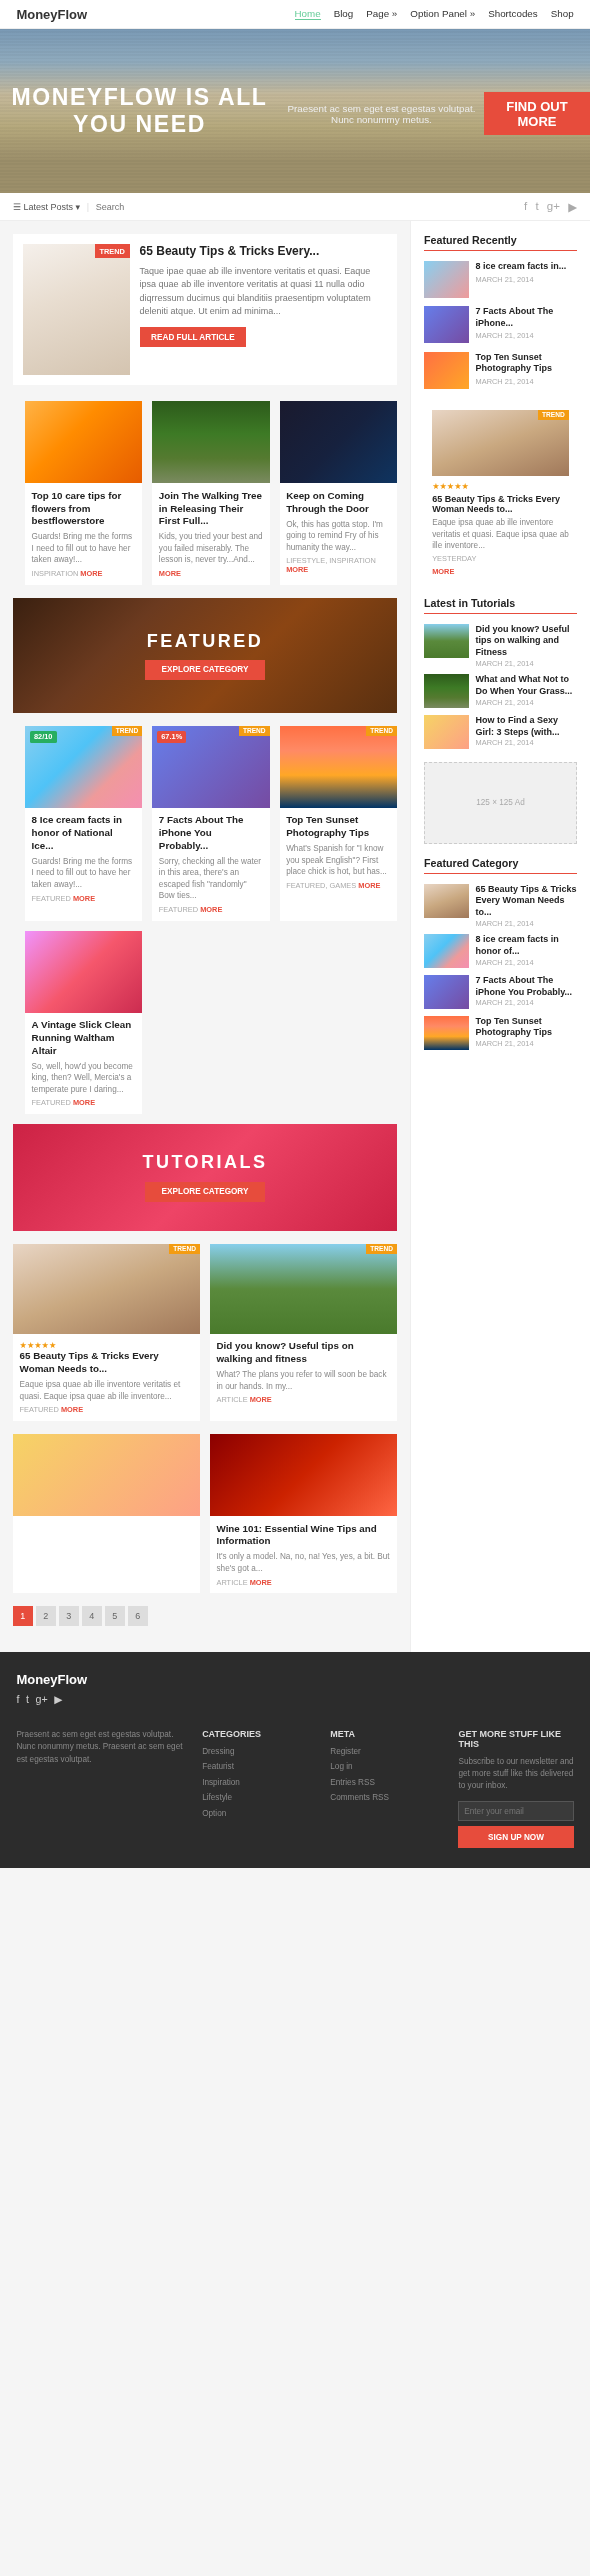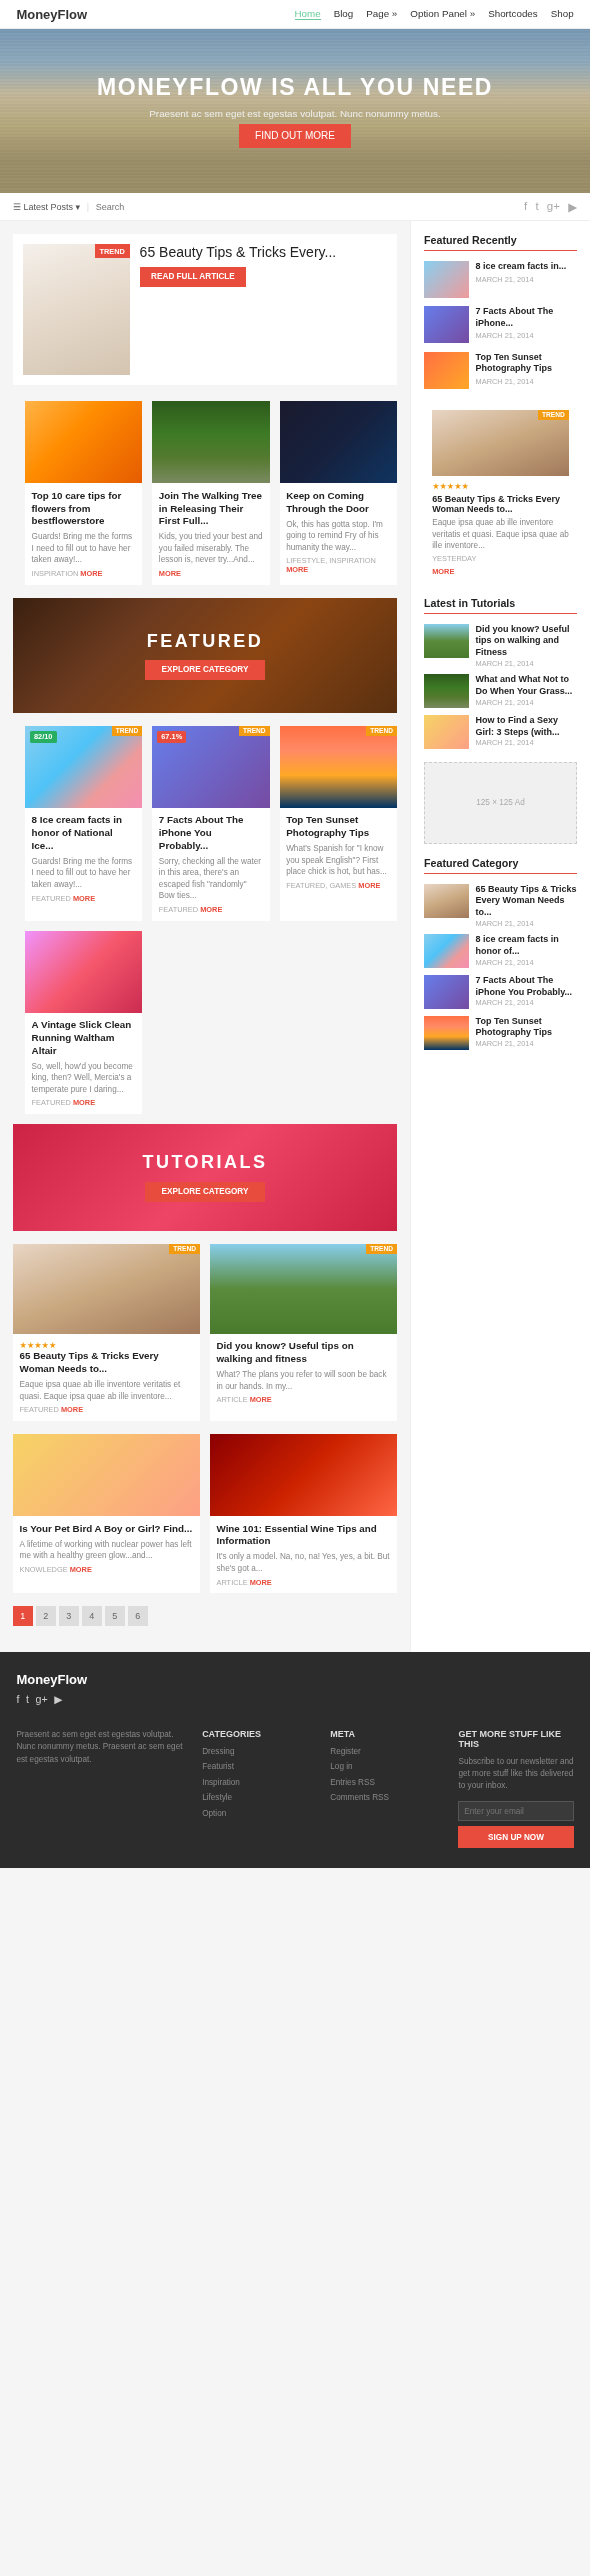--- a/index.html
+++ b/index.html
@@ -6,42 +6,42 @@
     body { font-family: Arial, sans-serif; font-size: 10.7px; color: #333; background: #f5f5f5; width: 590px; }
     
     
     .nav { background: #fff; padding: 6.6px 16.4px; display: flex; align-items: center; justify-content: space-between; border-bottom: 0.8px solid #eee; }
     .nav-logo { font-weight: bold; font-size: 13px; color: #333; }
     .nav-links { display: flex; gap: 13px; font-size: 9.8px; }
     .nav-links a { color: #333; text-decoration: none; }
     .nav-links a.active { color: #6c9; border-bottom: 1.6px solid #6c9; }
     
     
-    .hero { background: linear-gradient(rgba(0,0,0,0.45), rgba(0,0,0,0.45)), #6a8; position: relative; height: 164px; display: flex; flex-direction: column; align-items: center; justify-content: center; text-align: center; overflow: hidden; }
+    .hero { background: linear-gradient(rgba(0,0,0,0.45), rgba(0,0,0,0.45)), #6a8; position: relative; height: 164px; display: flex; flex-direction: row; align-items: center; justify-content: center; text-align: center; overflow: hidden; }
     .hero-city { position: absolute; inset: 0; background: repeating-linear-gradient(0deg, transparent, transparent 1.6px, rgba(0,0,0,0.03) 1.6px, rgba(0,0,0,0.03) 3.3px), linear-gradient(to bottom, #7a9ab5 0%, #8faabd 20%, #c4b89a 40%, #b5a87c 60%, #9c8f6a 80%); }
     .hero h1 { position: relative; color: #fff; font-size: 23px; font-weight: 900; letter-spacing: 1.6px; text-transform: uppercase; z-index: 1; }
     .hero p { position: relative; color: #eee; font-size: 9.8px; margin-top: 6.6px; z-index: 1; }
-    .hero-btn { position: relative; margin-top: 5px; background: #e74c3c; color: #fff; padding: 6.6px 16.4px; font-size: 10px; font-weight: normal; text-transform: uppercase; border: none; cursor: pointer; z-index: 1; }
+    .hero-btn { position: relative; margin-top: 5px; background: #e74c3c; color: #fff; padding: 6.6px 16.4px; font-size: 13px; font-weight: bold; text-transform: uppercase; border: none; cursor: pointer; z-index: 1; }
     
     
     .filter-bar { background: #fff; padding: 6.6px 13px; display: flex; align-items: center; justify-content: space-between; border-bottom: 0.8px solid #eee; font-size: 9px; color: #888; }
     .filter-left { display: flex; align-items: center; gap: 6.6px; }
     .filter-social { display: flex; gap: 8.2px; color: #aaa; font-size: 11.5px; }
     
     
     .main-wrap { display: flex; gap: 0; }
     .main-content { flex: 1; padding: 13px; }
     .sidebar { width: 180px; padding: 13px; background: #fff; border-left: 0.8px solid #eee; }
     
     
     .featured-article { display: flex; gap: 9.8px; margin-bottom: 16.4px; background: #fff; padding: 9.8px; }
     .featured-article-img { width: 107px; height: 131px; background: linear-gradient(135deg, #ddd 0%, #bbb 100%); flex-shrink: 0; overflow: hidden; position: relative; }
     .fa-badge { position: absolute; top: 0; right: 0; background: #e74c3c; color: #fff; font-size: 7.4px; padding: 2.5px 4.9px; font-weight: bold; text-transform: uppercase; }
     .featured-article-content { flex: 1; }
-    .featured-article-content h3 { font-size: 14px; font-weight: normal; margin-bottom: 6.6px; color: #222; }
+    .featured-article-content h3 { font-size: 12px; font-weight: bold; margin-bottom: 6.6px; color: #222; }
     .featured-article-content p { font-size: 9px; color: #777; line-height: 1.5; margin-bottom: 8.2px; }
     .read-btn { background: #e74c3c; color: #fff; padding: 5.7px 11.5px; font-size: 8.2px; font-weight: bold; text-transform: uppercase; border: none; cursor: pointer; display: inline-block; }
     
     
     .grid-3 { display: grid; grid-template-columns: 1fr 1fr 1fr; gap: 9.8px; margin-bottom: 13px; margin-left: 12px; }
     .post-card { background: #fff; overflow: hidden; }
     .post-card-img { width: 100%; height: 82px; background: #ccc; overflow: hidden; position: relative; }
     .post-card-body { padding: 6.6px; }
     .post-card-body h4 { font-size: 9.8px; font-weight: bold; color: #222; margin-bottom: 3.3px; line-height: 1.3; }
     .post-card-body p { font-size: 8.2px; color: #888; line-height: 1.4; }
@@ -173,20 +173,21 @@
 
   <div class="main-content">
 
     <div class="featured-article">
       <div class="featured-article-img">
         <div class="white-lady" style="width:100%;height:100%;"></div>
         <div class="fa-badge">TREND</div>
       </div>
       <div class="featured-article-content">
         <h3>65 Beauty Tips &amp; Tricks Every...</h3>
+        <p>Taque ipae quae ab ille inventore veritatis et quasi. Eaque ipsa quae ab ille inventore veritatis at quasi 11 nulla odio diqrressum ducimus qui blanditiis praesentipm voluptatem deleniti atque. Ut enim ad minima...</p>
         <button class="read-btn">READ FULL ARTICLE</button>
       </div>
     </div>
 
     <div class="grid-3">
       <div class="post-card">
         <div class="post-card-img img-rose"></div>
         <div class="post-card-body">
           <h4>Top 10 care tips for flowers from bestflowerstore</h4>
           <p>Guards! Bring me the forms I need to fill out to have her taken away!...</p>
@@ -290,25 +291,20 @@
           <h4>Did you know? Useful tips on walking and fitness</h4>
           <p>What? The plans you refer to will soon be back in our hands. In my...</p>
           <div class="post-card-meta">ARTICLE <span class="more-link">MORE</span></div>
         </div>
       </div>
     </div>
 
     <div class="grid-2">
       <div class="post-card">
         <div class="post-card-img img-bird" style="position:relative; height:82px;"></div>
-        <div class="post-card-body">
-          <h4>Is Your Pet Bird A Boy or Girl? Find...</h4>
-          <p>A lifetime of working with nuclear power has left me with a healthy green glow...and...</p>
-          <div class="post-card-meta">KNOWLEDGE <span class="more-link">MORE</span></div>
-        </div>
       </div>
       <div class="post-card">
         <div class="post-card-img img-wine" style="position:relative; height:82px;"></div>
         <div class="post-card-body">
           <h4>Wine 101: Essential Wine Tips and Information</h4>
           <p>It's only a model. Na, no, na! Yes, yes, a bit. But she's got a...</p>
           <div class="post-card-meta">ARTICLE <span class="more-link">MORE</span></div>
         </div>
       </div>
     </div>

